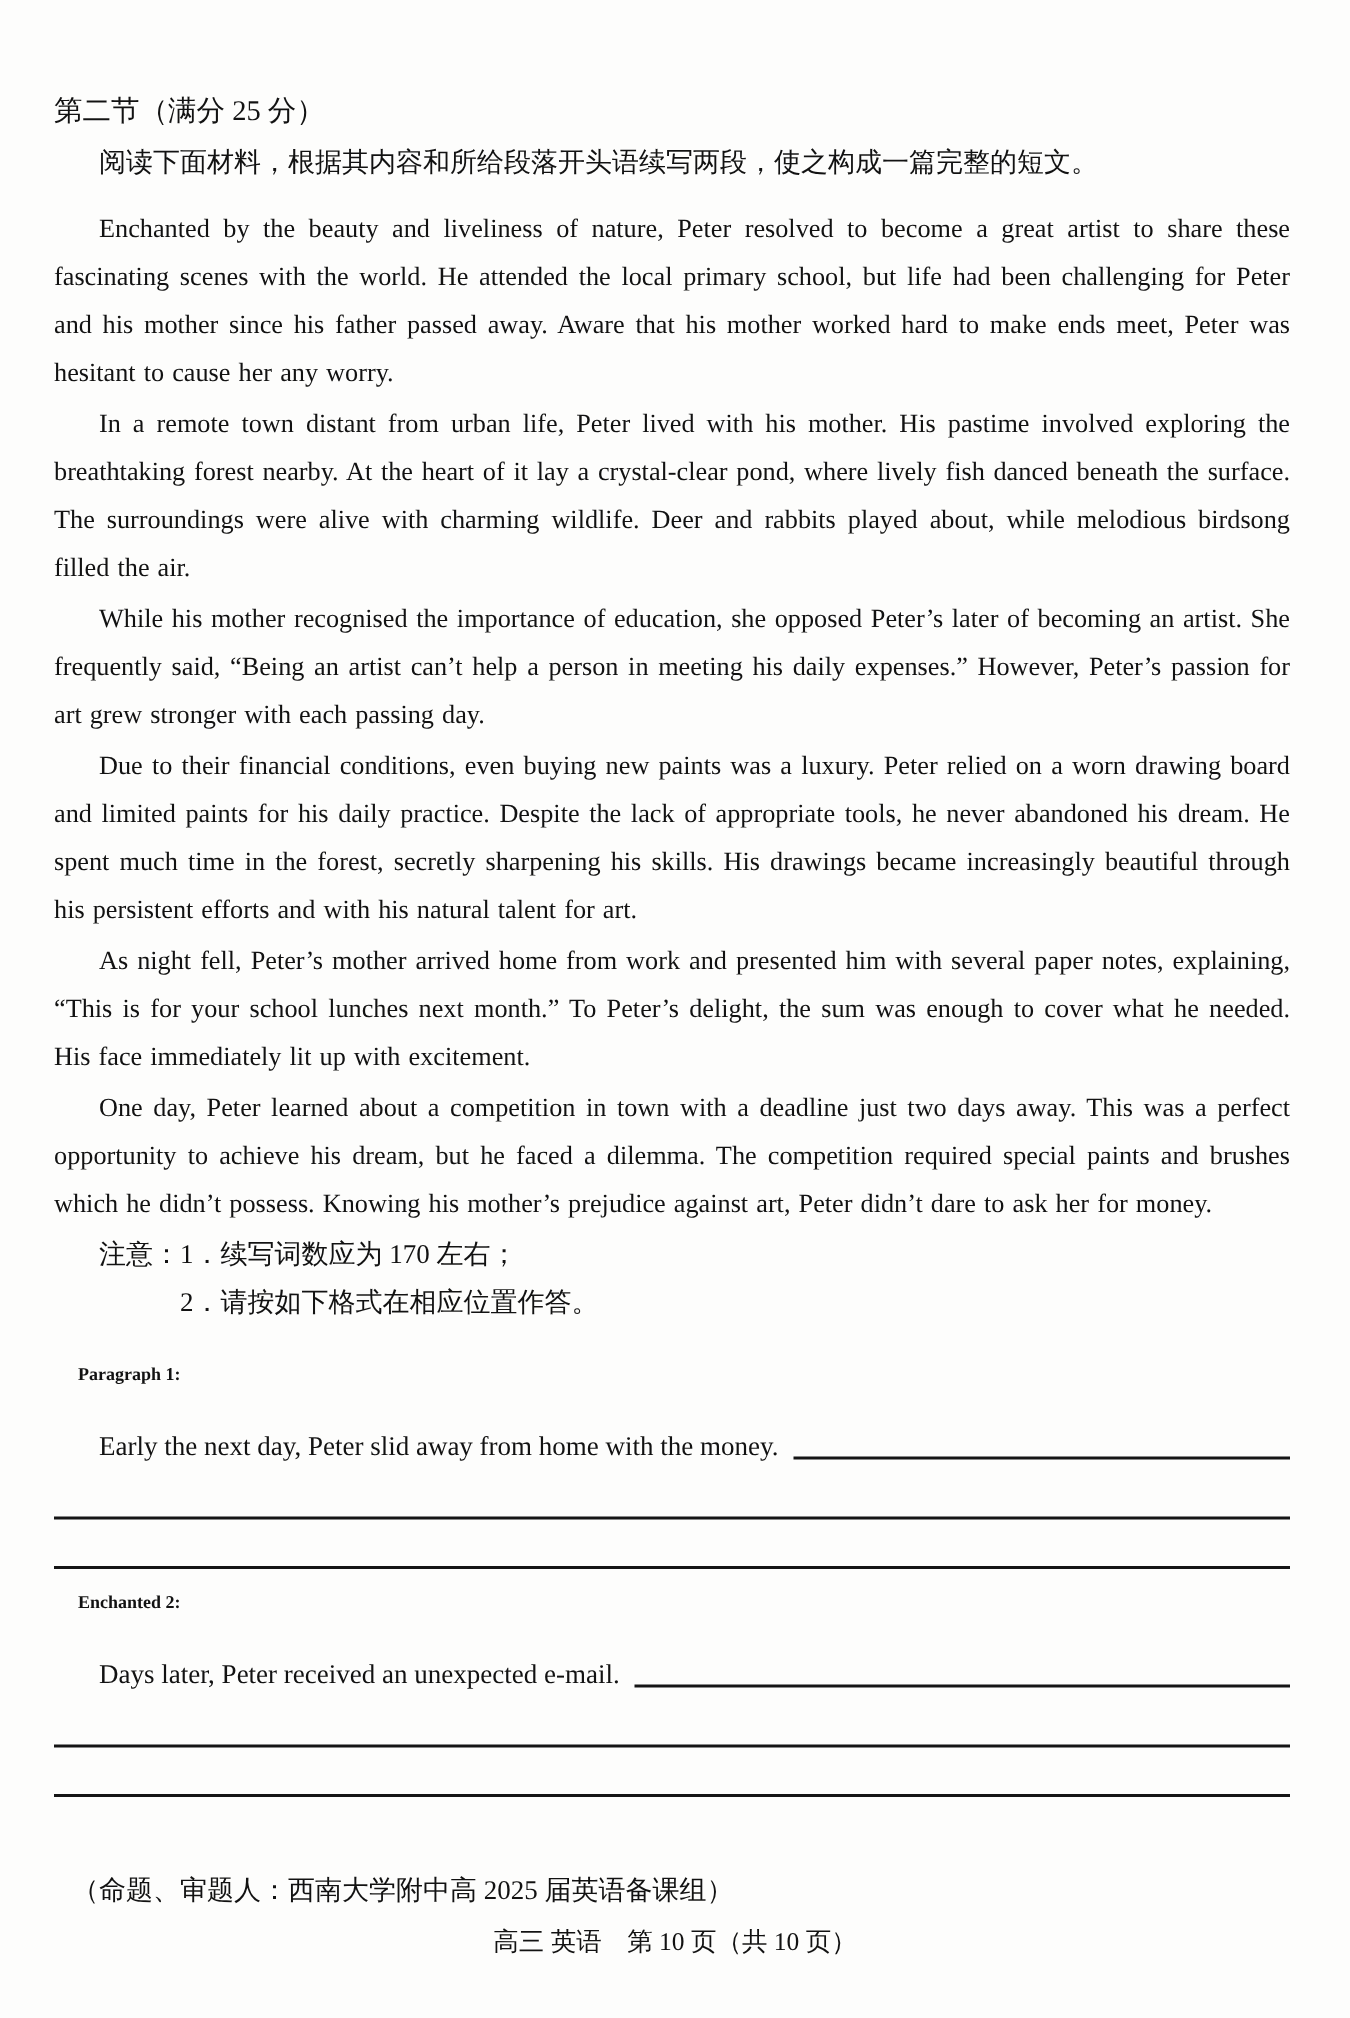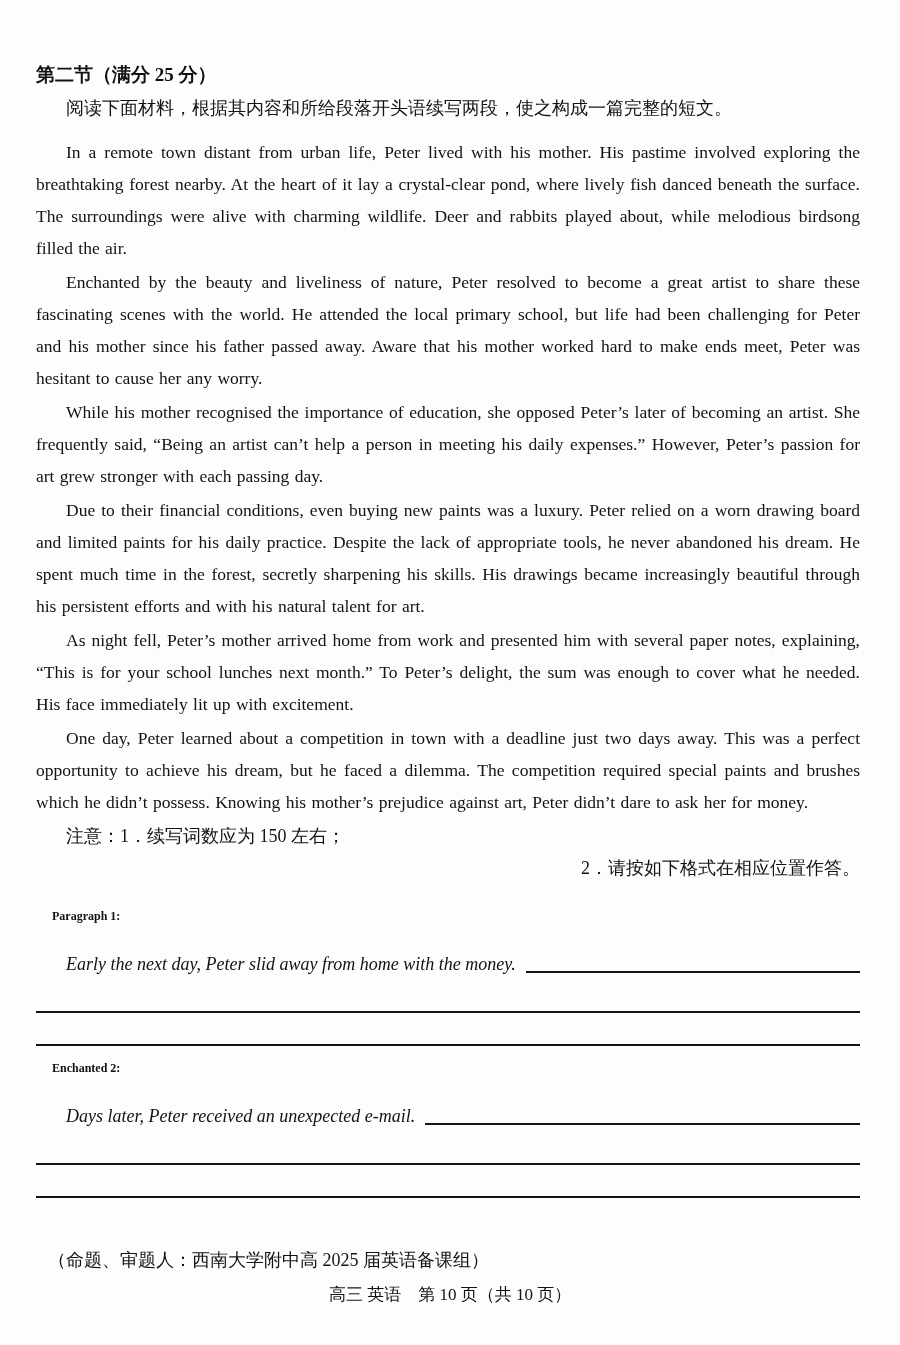--- a/index.html
+++ b/index.html
@@ -11,21 +11,21 @@
     position:relative;
     overflow:hidden;
   }
   .page{
     position:absolute;
     left:36px;right:40px;top:0;
   }
   .section-heading{
     margin:62px 0 0 0;
     font-size:19px;
-    font-weight:bold;
+    font-weight:normal;
     line-height:26px;
   }
   .instruction{
     margin:4px 0 12px 0;
     font-size:18px;
     line-height:32px;
     text-indent:30px;
   }
   .passage{margin-top:4px;}
   .passage p{
@@ -40,37 +40,35 @@
     margin:0;
     font-size:18px;
     line-height:32px;
     padding-left:30px;
   }
   .note-line-2{
     margin:0;
     font-size:18px;
     line-height:32px;
     padding-left:84px;
-    text-align:right;
   }
   .para-heading{
     margin:16px;
     font-size:12px;
     font-weight:bold;
     line-height:32px;
   }
   .para-heading.second{margin-top:6px;}
   .starter-row{
     display:flex;
     align-items:stretch;
     height:32px;
     padding-left:30px;
   }
   .starter{
-    font-style:italic;
     font-size:18px;
     line-height:32px;
     white-space:nowrap;
   }
   .fill-line{
     flex:1 1 auto;
     margin-left:10px;
     margin-bottom:7px;
     border-bottom:2.5px solid #151515;
   }
@@ -101,30 +99,30 @@
 </head>
 <body>
 
 <div class="page">
 
   <h2 class="section-heading">第二节（满分 25 分）</h2>
 
   <p class="instruction">阅读下面材料，根据其内容和所给段落开头语续写两段，使之构成一篇完整的短文。</p>
 
   <div class="passage">
+    <p>Enchanted by the beauty and liveliness of nature, Peter resolved to become a great artist to share these fascinating scenes with the world. He attended the local primary school, but life had been challenging for Peter and his mother since his father passed away. Aware that his mother worked hard to make ends meet, Peter was hesitant to cause her any worry.</p>
     <p>In a remote town distant from urban life, Peter lived with his mother. His pastime involved exploring the breathtaking forest nearby. At the heart of it lay a crystal-clear pond, where lively fish danced beneath the surface. The surroundings were alive with charming wildlife. Deer and rabbits played about, while melodious birdsong filled the air.</p>
-    <p>Enchanted by the beauty and liveliness of nature, Peter resolved to become a great artist to share these fascinating scenes with the world. He attended the local primary school, but life had been challenging for Peter and his mother since his father passed away. Aware that his mother worked hard to make ends meet, Peter was hesitant to cause her any worry.</p>
     <p>While his mother recognised the importance of education, she opposed Peter’s later of becoming an artist. She frequently said, “Being an artist can’t help a person in meeting his daily expenses.” However, Peter’s passion for art grew stronger with each passing day.</p>
     <p>Due to their financial conditions, even buying new paints was a luxury. Peter relied on a worn drawing board and limited paints for his daily practice. Despite the lack of appropriate tools, he never abandoned his dream. He spent much time in the forest, secretly sharpening his skills. His drawings became increasingly beautiful through his persistent efforts and with his natural talent for art.</p>
     <p>As night fell, Peter’s mother arrived home from work and presented him with several paper notes, explaining, “This is for your school lunches next month.” To Peter’s delight, the sum was enough to cover what he needed. His face immediately lit up with excitement.</p>
     <p>One day, Peter learned about a competition in town with a deadline just two days away. This was a perfect opportunity to achieve his dream, but he faced a dilemma. The competition required special paints and brushes which he didn’t possess. Knowing his mother’s prejudice against art, Peter didn’t dare to ask her for money.</p>
   </div>
 
   <div>
-    <p class="note-line-1">注意：1．续写词数应为 150 左右；</p>
+    <p class="note-line-1">注意：1．续写词数应为 170 左右；</p>
     <p class="note-line-2">2．请按如下格式在相应位置作答。</p>
   </div>
 
   <h3 class="para-heading">Paragraph 1:</h3>
   <div class="starter-row">
     <span class="starter">Early the next day, Peter slid away from home with the money.</span>
     <span class="fill-line"></span>
   </div>
   <div class="answer-line"></div>
   <div class="answer-line"></div>

